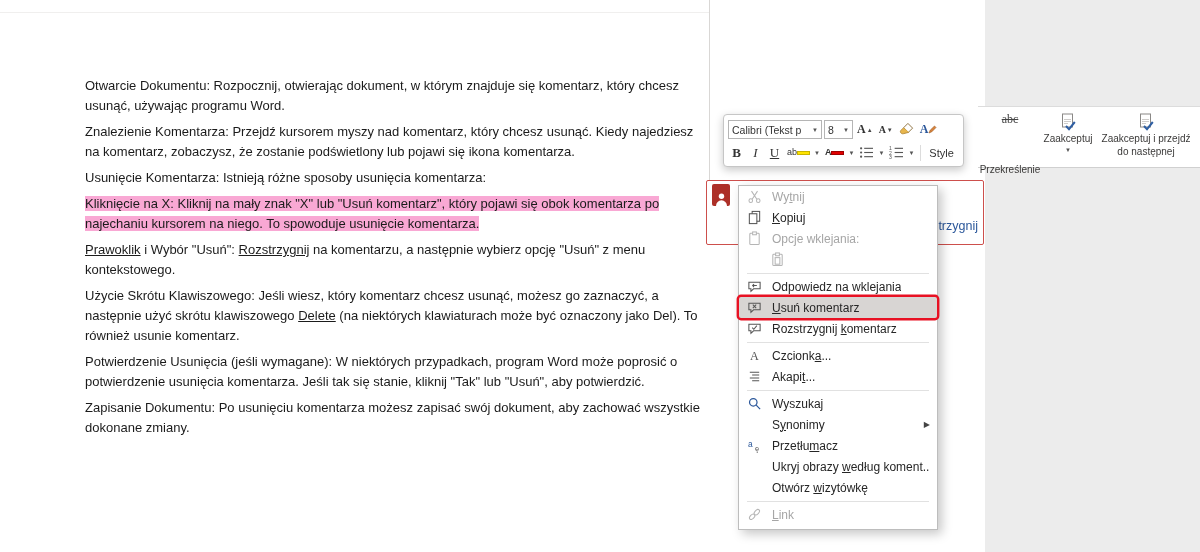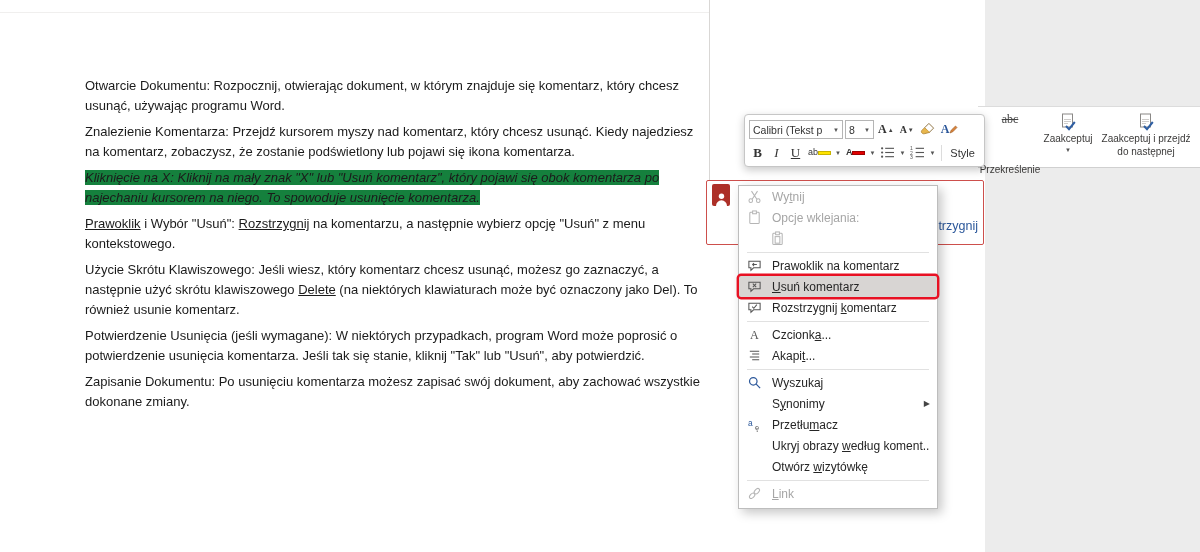--- a/index.html
+++ b/index.html
@@ -11,24 +11,24 @@
   .right-col { position:absolute; left:985px; top:0; width:215px; height:552px; background:#ececec; }
 
   
   .top-hairline { position:absolute; left:0; top:12px; width:710px; height:1px; background:#f0efee; }
   .page-edge { position:absolute; left:709px; top:0; width:1px; height:181px; background:#d9d7d5; }
 
   
   .doc-text { position:absolute; left:85px; top:76px; width:618px; font-size:13px; line-height:20px; color:#1b1b1b; }
   .para { margin-bottom:6px; }
   .run-u { text-decoration:underline; }
-  .run-hl { background:#15803d;font-style:italic; }
-
-  
-  .minibar { position:absolute; left:744px; top:114px; width:241px; height:53px; background:#fff;
+  .run-hl { background:#f9a8d4; }
+
+  
+  .minibar { position:absolute; left:723px; top:114px; width:241px; height:53px; background:#fff;
              border:1px solid #c6c6c6; border-radius:4px; box-shadow:0 3px 8px rgba(0,0,0,.22);
              z-index:20; padding:3px 4px; }
   .mb-row { display:flex; align-items:center; height:23px; gap:2px; }
   .combo { display:flex; align-items:center; justify-content:space-between; border:1px solid #b5b5b5;
            height:19px; padding:0 3px; font-size:10.5px; color:#333; background:#fff; white-space:nowrap; overflow:hidden; }
   .combo .dd { font-size:6px; color:#555; margin-left:3px; }
   .font-combo { width:94px; }
   .size-combo { width:29px; }
   .mb-btn { display:flex; align-items:center; justify-content:center; height:20px; min-width:17px;
             padding:0 2px; border-radius:2px; color:#333; cursor:default; }
@@ -89,20 +89,21 @@
 
 <div class="stage">
 
   <div class="right-col"></div>
   <div class="top-hairline"></div>
   <div class="page-edge"></div>
 
   <div class="doc-text">
       <div class="para"><span>Otwarcie Dokumentu: Rozpocznij, otwierając dokument, w którym znajduje się komentarz, który chcesz usunąć, używając programu Word.</span></div>
       <div class="para"><span>Znalezienie Komentarza: Przejdź kursorem myszy nad komentarz, który chcesz usunąć. Kiedy najedziesz na komentarz, zobaczysz, że zostanie podświetlony lub pojawi się ikona komentarza.</span></div>
+      <div class="para"><span>Usunięcie Komentarza: Istnieją różne sposoby usunięcia komentarza:</span></div>
       <div class="para"><span class="run-hl">Kliknięcie na X: Kliknij na mały znak "X" lub "Usuń komentarz", który pojawi się obok komentarza po najechaniu kursorem na niego. To spowoduje usunięcie komentarza.</span></div>
       <div class="para"><span class="run-u">Prawoklik</span><span> i Wybór "Usuń": </span><span class="run-u">Rozstrzygnij</span><span> na komentarzu, a następnie wybierz opcję "Usuń" z menu kontekstowego.</span></div>
       <div class="para"><span>Użycie Skrótu Klawiszowego: Jeśli wiesz, który komentarz chcesz usunąć, możesz go zaznaczyć, a następnie użyć skrótu klawiszowego </span><span class="run-u">Delete</span><span> (na niektórych klawiaturach może być oznaczony jako Del). To również usunie komentarz.</span></div>
       <div class="para"><span>Potwierdzenie Usunięcia (jeśli wymagane): W niektórych przypadkach, program Word może poprosić o potwierdzenie usunięcia komentarza. Jeśli tak się stanie, kliknij "Tak" lub "Usuń", aby potwierdzić.</span></div>
       <div class="para"><span>Zapisanie Dokumentu: Po usunięciu komentarza możesz zapisać swój dokument, aby zachować wszystkie dokonane zmiany.</span></div>
     </div>
 
   <div class="comment-card">
     <div class="avatar">
       <svg width="13" height="14" viewBox="0 0 13 14">
@@ -234,20 +235,29 @@
         <div class="mi disabled">
           <span class="ico">
             <svg width="15" height="15" viewBox="0 0 16 16" fill="none" stroke="currentColor" stroke-width="1.1">
               <circle cx="4" cy="12.4" r="1.9"></circle>
               <circle cx="12" cy="12.4" r="1.9"></circle>
               <path d="M5.5 10.9 L11.2 2.3 M10.5 10.9 L4.8 2.3"></path>
             </svg>
           </span>
           <span class="lbl">Wy<span class="accel">t</span>nij</span>
         </div>
+        <div class="mi">
+          <span class="ico">
+            <svg width="15" height="15" viewBox="0 0 16 16" stroke="currentColor" stroke-width="1.1">
+              <rect x="5.5" y="1.5" width="8" height="10.5" fill="#fff"></rect>
+              <rect x="2.5" y="4" width="8" height="10.5" fill="#fff"></rect>
+            </svg>
+          </span>
+          <span class="lbl"><span class="accel">K</span>opiuj</span>
+        </div>
         <div class="mi disabled">
           <span class="ico">
             <svg width="15" height="15" viewBox="0 0 16 16" fill="none" stroke="currentColor" stroke-width="1.1">
               <rect x="3" y="2.5" width="10" height="12" rx="1"></rect>
               <rect x="6" y="1" width="4" height="3" fill="#fff"></rect>
             </svg>
           </span>
           <span class="lbl">Opcje wklejania:</span>
         </div>
         <div class="mi disabled indent">
@@ -261,21 +271,21 @@
           <span class="lbl"></span>
         </div>
         <div class="sep"></div>
         <div class="mi">
           <span class="ico">
             <svg width="15" height="15" viewBox="0 0 16 16" fill="none" stroke="currentColor" stroke-width="1.1">
               <path d="M2 3.5 h12 v7 h-7 l-2.8 2.6 v-2.6 H2 z"></path>
               <path d="M10.5 7 H6 M7.5 5.4 L6 7 l1.5 1.6"></path>
             </svg>
           </span>
-          <span class="lbl">Prawoklik na komentarz</span>
+          <span class="lbl">Odpowiedz na wklejania</span>
         </div>
         <div class="mi selected">
           <span class="ico">
             <svg width="15" height="15" viewBox="0 0 16 16" fill="none" stroke="currentColor" stroke-width="1.1">
               <path d="M2 3.5 h12 v7 h-7 l-2.8 2.6 v-2.6 H2 z"></path>
               <path d="M6.2 5 l3.6 3.6 M9.8 5 l-3.6 3.6"></path>
             </svg>
           </span>
           <span class="lbl"><span class="accel">U</span>suń komentarz</span>
         </div>

